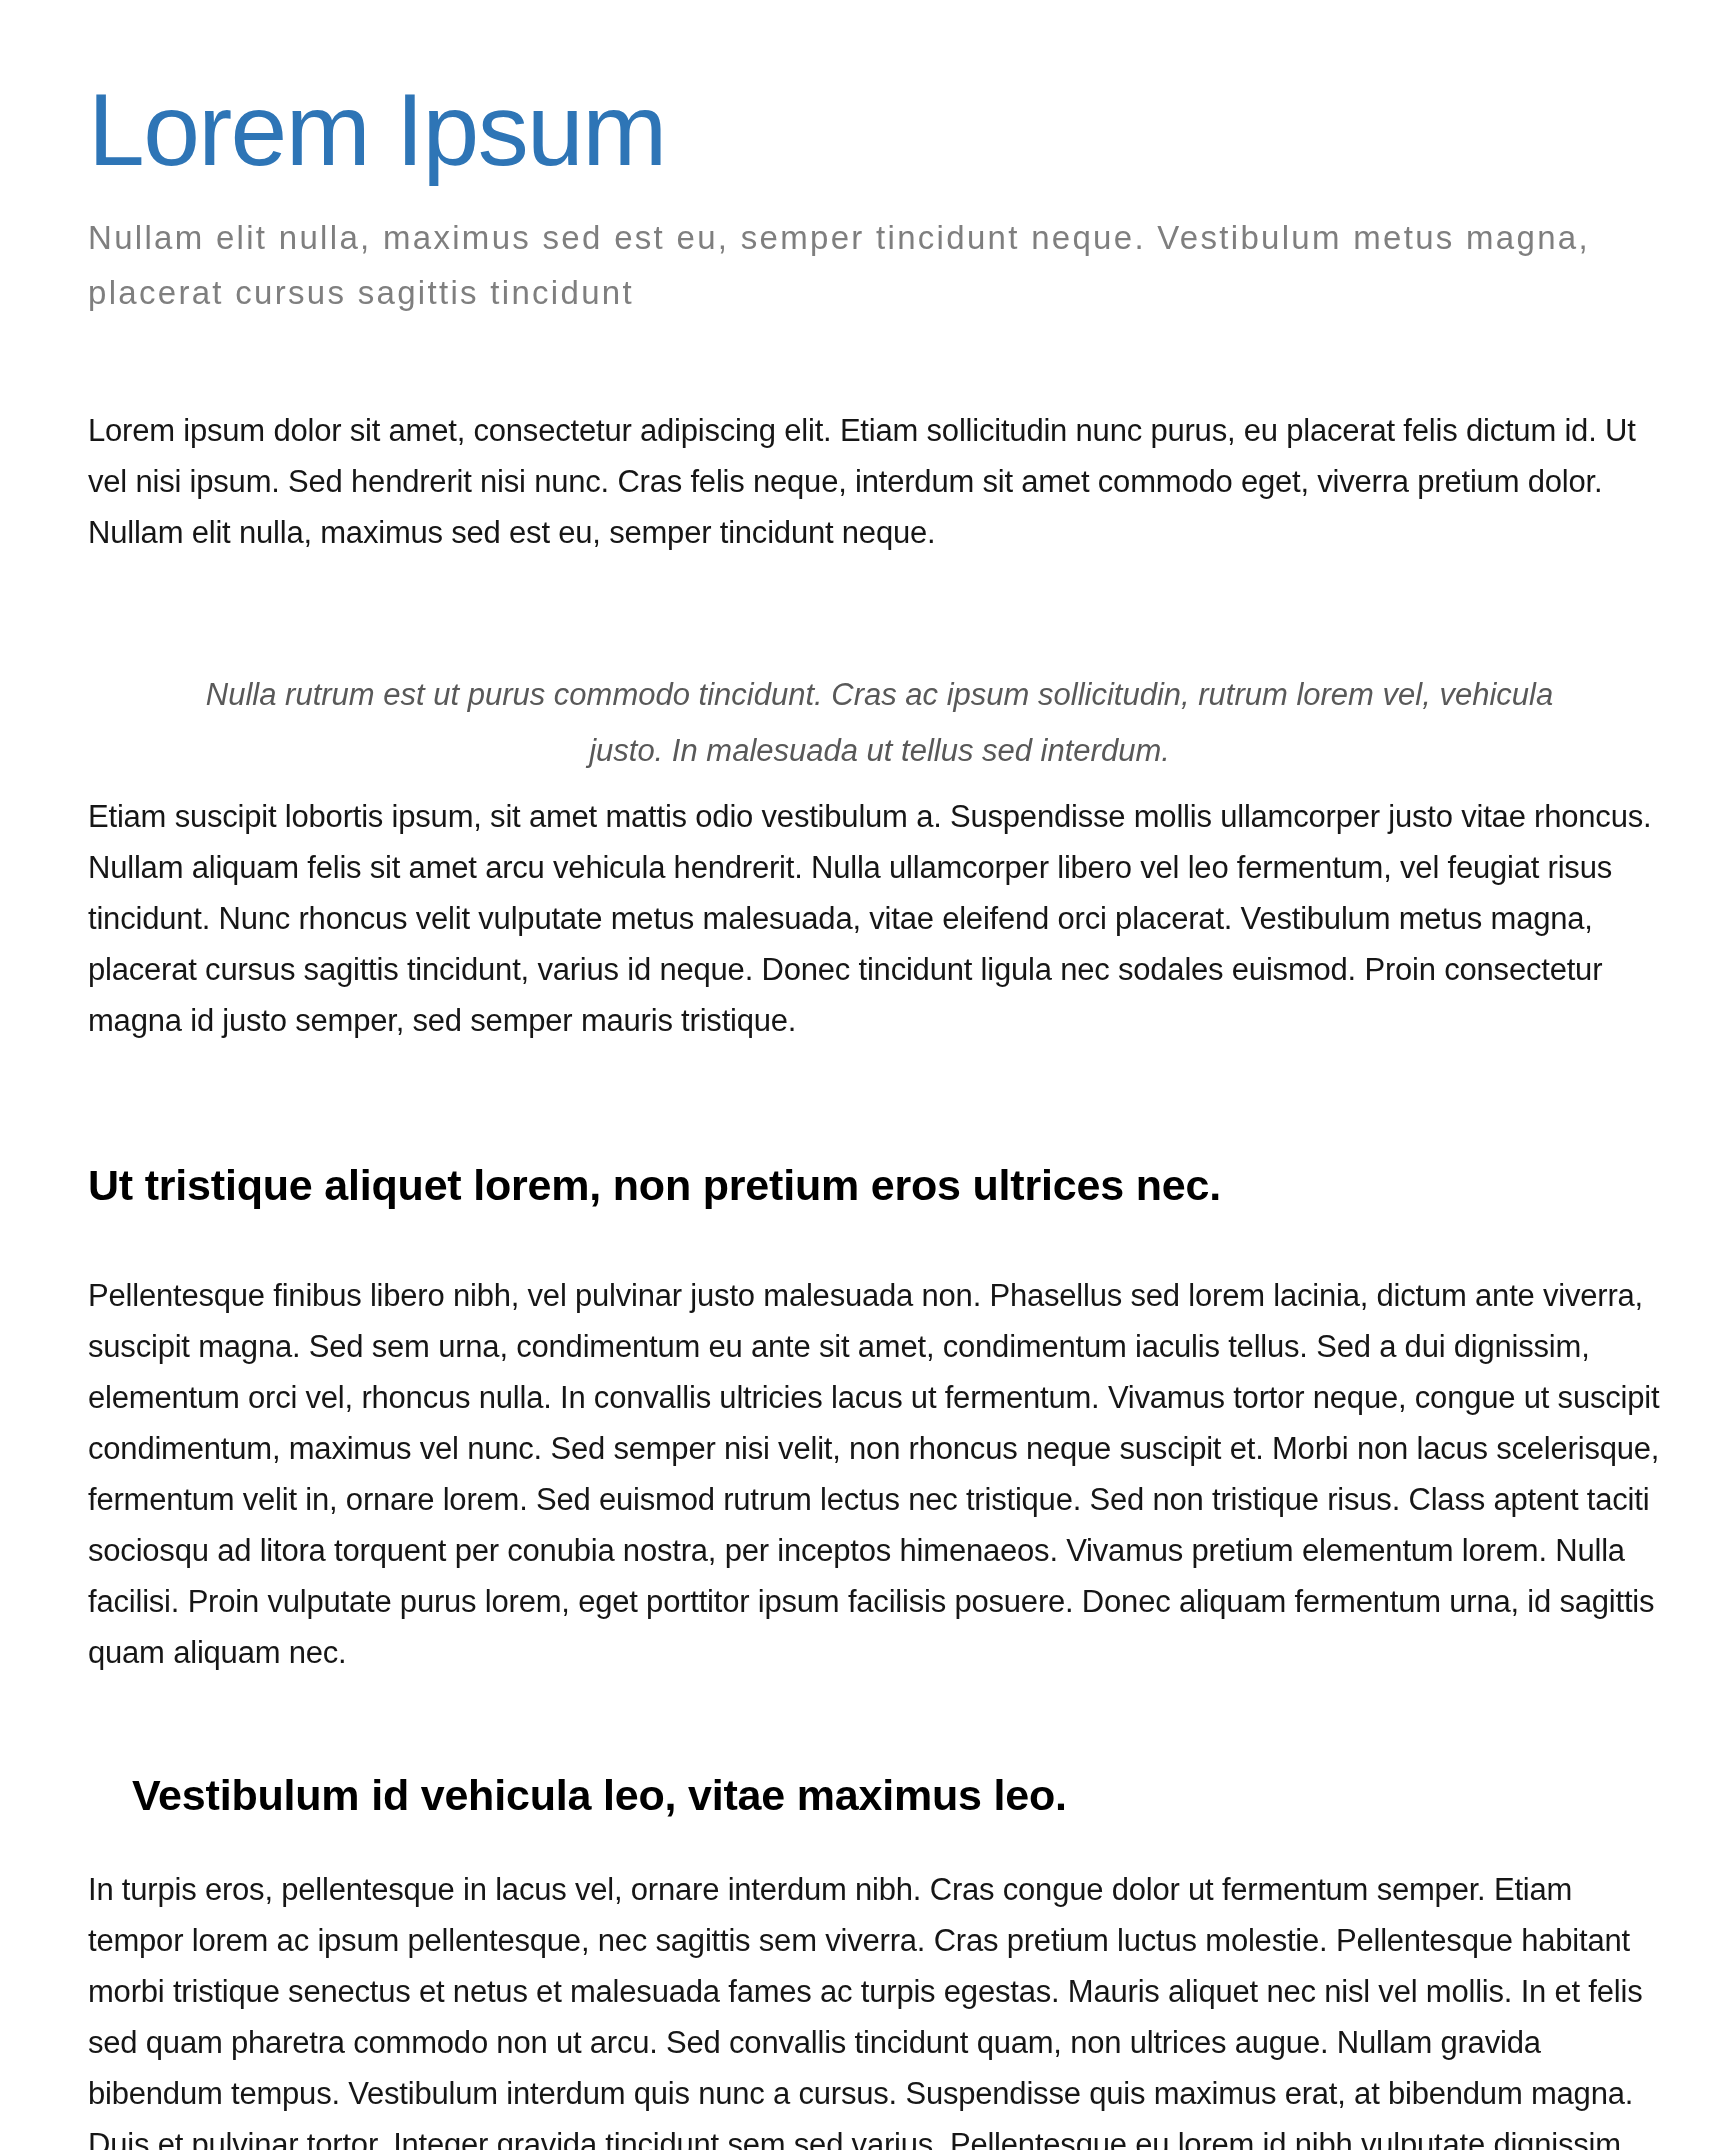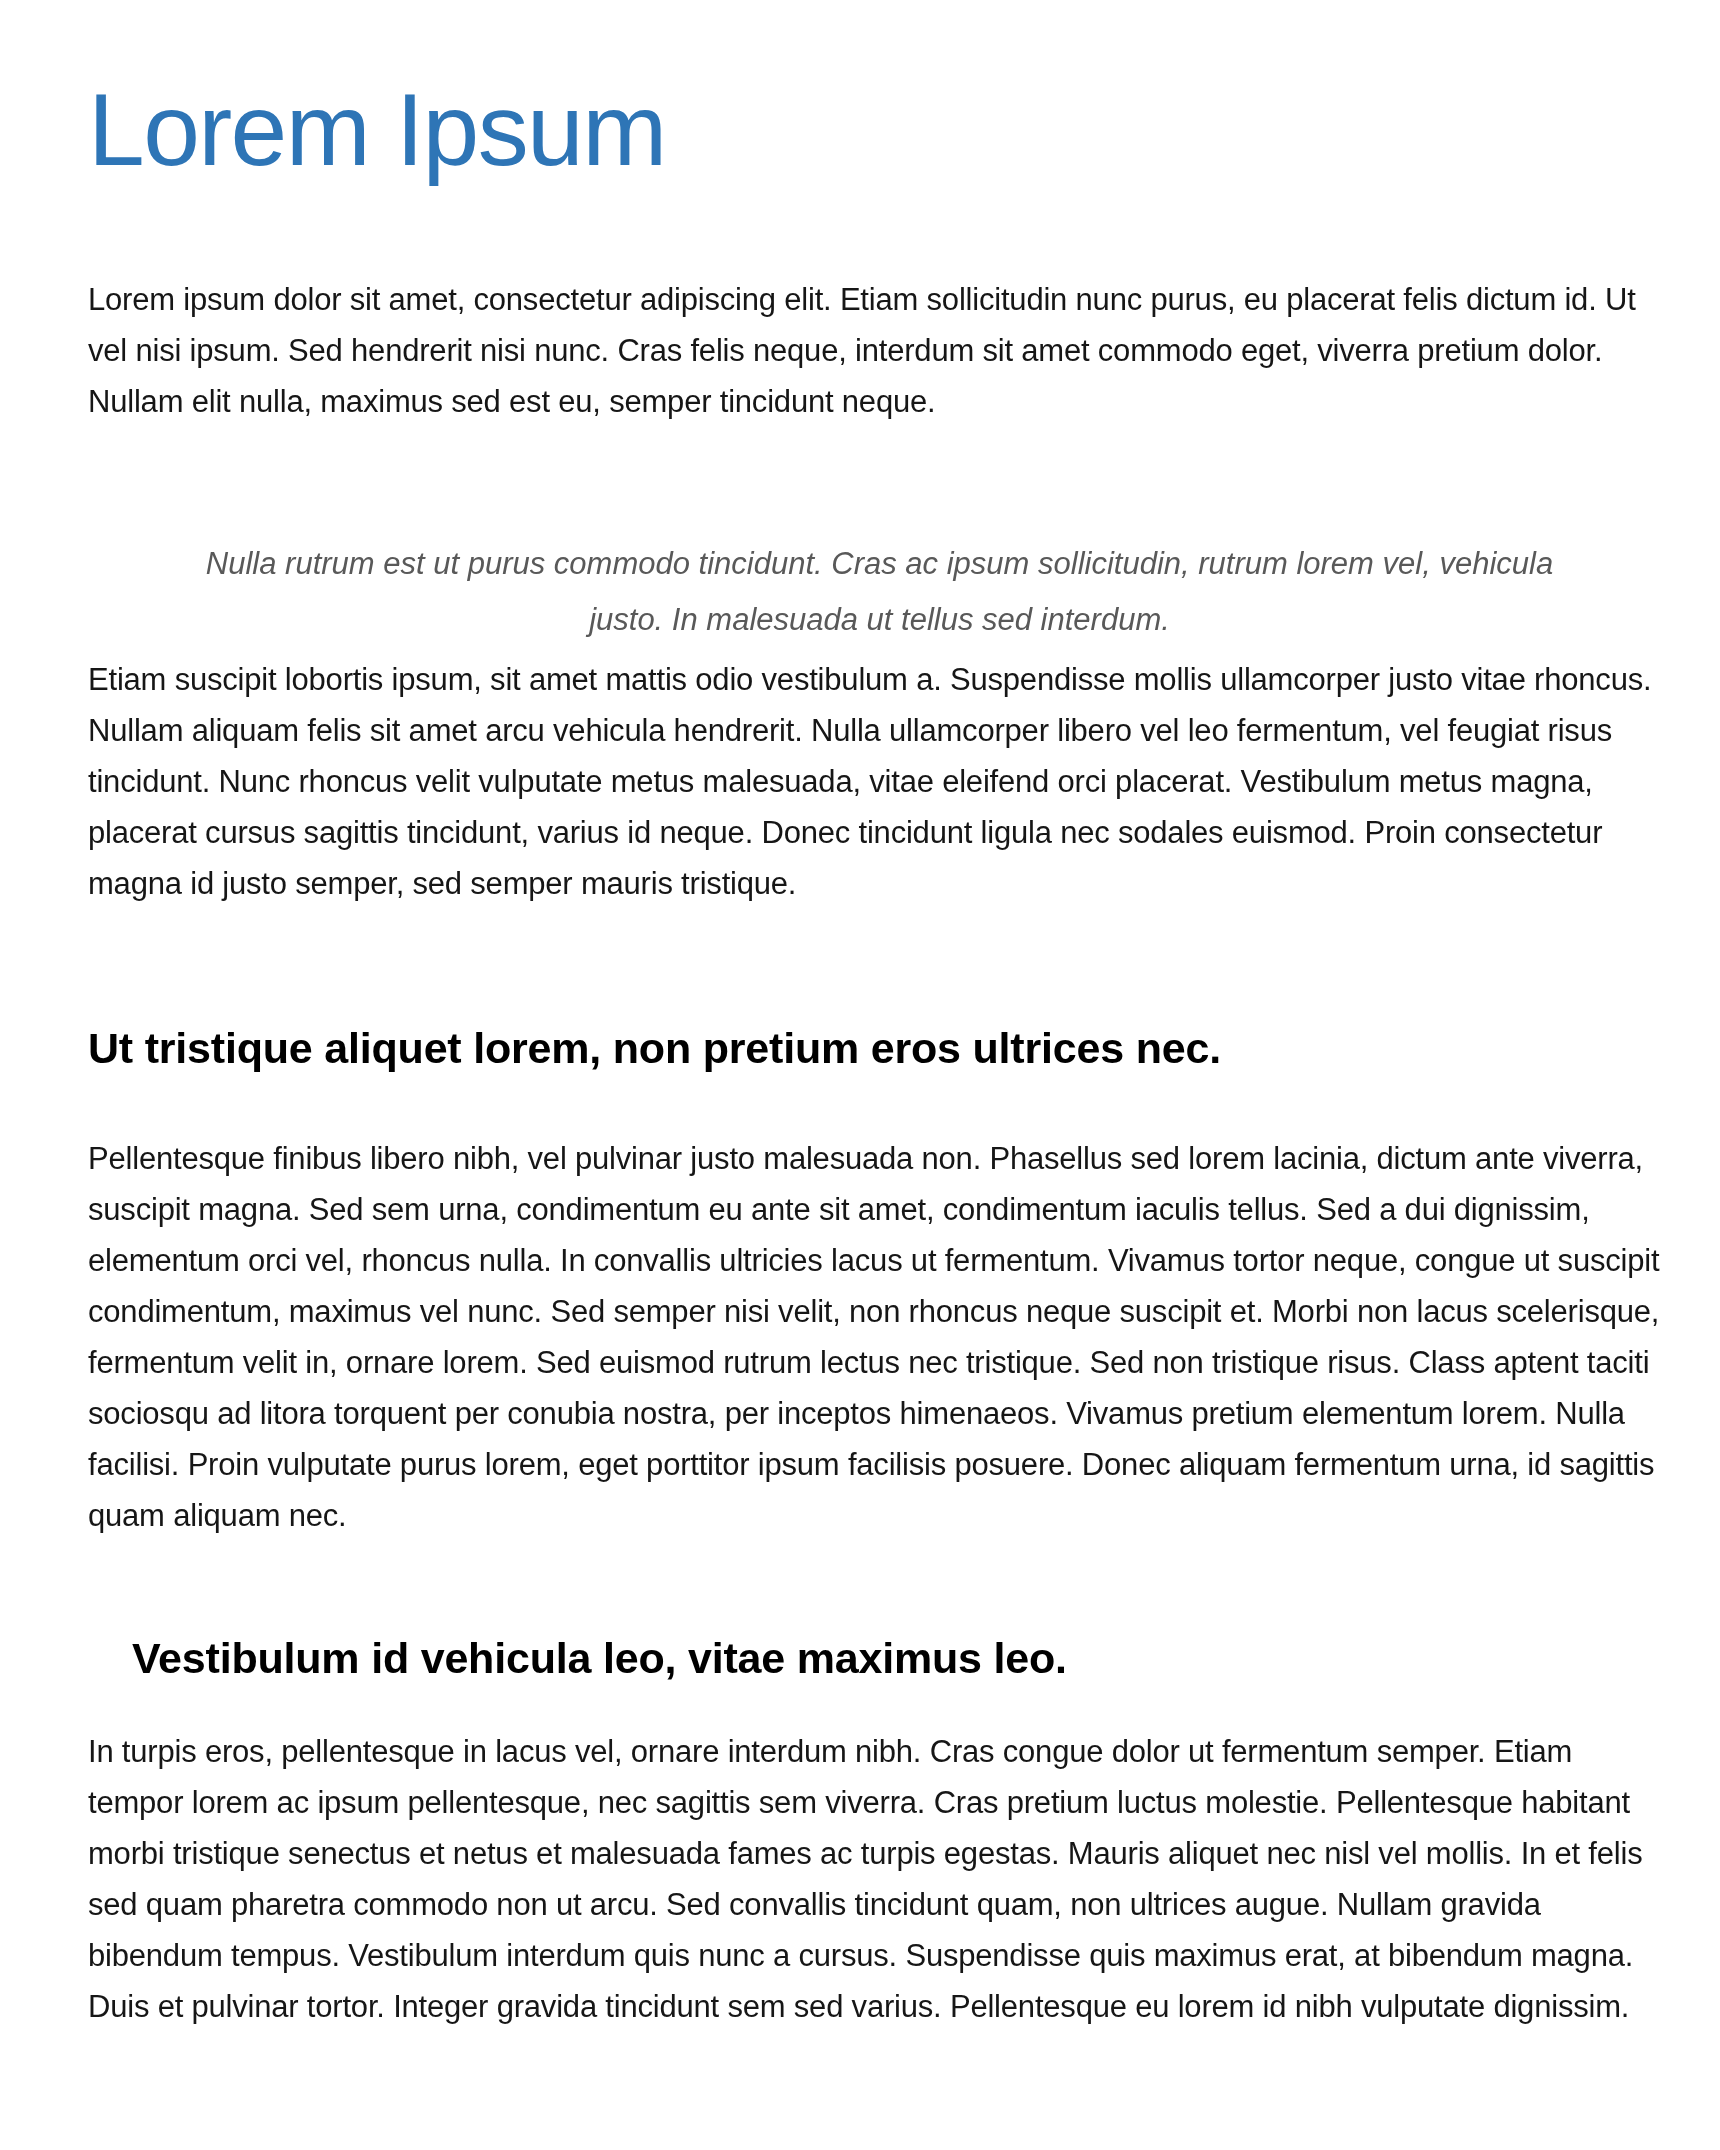--- a/index.html
+++ b/index.html
@@ -43,41 +43,42 @@
   .p1 { margin-top: 85px; }
   .quote {
     margin: 109px auto 0;
     max-width: 1392px;
     text-align: center;
     font-style: italic;
     font-size: 31px;
     line-height: 56px;
     color: var(--quote-color, #595959);
   }
-  .p2 { margin-top: 6px; }
+  .p2 { margin-top: 12px; }
   .section-heading {
     margin: 0;
     font-size: 43px;
     font-weight: 700;
     line-height: 1.2;
     color: var(--heading-color, #000000);
     letter-spacing: -0.2px;
   }
   .h1x { margin-top: 114px; }
   .p3 { margin-top: 58px; }
   .h2x { margin-top: 92px; margin-left: 44px; }
   .p4 { margin-top: 42px; }
 </style>
 </head>
 <body>
 
 <div class="page">
 
   <h1 class="doc-title">Lorem Ipsum</h1>
 
+  <div class="doc-subtitle">Nullam elit nulla, maximus sed est eu, semper tincidunt neque. Vestibulum metus magna, placerat cursus sagittis tincidunt</div>
 
   <p class="para p1">Lorem ipsum dolor sit amet, consectetur adipiscing elit. Etiam sollicitudin nunc purus, eu placerat felis dictum id. Ut vel nisi ipsum. Sed hendrerit nisi nunc. Cras felis neque, interdum sit amet commodo eget, viverra pretium dolor. Nullam elit nulla, maximus sed est eu, semper tincidunt neque.</p>
 
   <div class="quote">Nulla rutrum est ut purus commodo tincidunt. Cras ac ipsum sollicitudin, rutrum lorem vel, vehicula justo. In malesuada ut tellus sed interdum.</div>
 
   <p class="para p2">Etiam suscipit lobortis ipsum, sit amet mattis odio vestibulum a. Suspendisse mollis ullamcorper justo vitae rhoncus. Nullam aliquam felis sit amet arcu vehicula hendrerit. Nulla ullamcorper libero vel leo fermentum, vel feugiat risus tincidunt. Nunc rhoncus velit vulputate metus malesuada, vitae eleifend orci placerat. Vestibulum metus magna, placerat cursus sagittis tincidunt, varius id neque. Donec tincidunt ligula nec sodales euismod. Proin consectetur magna id justo semper, sed semper mauris tristique.</p>
 
   <h2 class="section-heading h1x">Ut tristique aliquet lorem, non pretium eros ultrices nec.</h2>
 
   <p class="para p3">Pellentesque finibus libero nibh, vel pulvinar justo malesuada non. Phasellus sed lorem lacinia, dictum ante viverra, suscipit magna. Sed sem urna, condimentum eu ante sit amet, condimentum iaculis tellus. Sed a dui dignissim, elementum orci vel, rhoncus nulla. In convallis ultricies lacus ut fermentum. Vivamus tortor neque, congue ut suscipit condimentum, maximus vel nunc. Sed semper nisi velit, non rhoncus neque suscipit et. Morbi non lacus scelerisque, fermentum velit in, ornare lorem. Sed euismod rutrum lectus nec tristique. Sed non tristique risus. Class aptent taciti sociosqu ad litora torquent per conubia nostra, per inceptos himenaeos. Vivamus pretium elementum lorem. Nulla facilisi. Proin vulputate purus lorem, eget porttitor ipsum facilisis posuere. Donec aliquam fermentum urna, id sagittis quam aliquam nec.</p>

